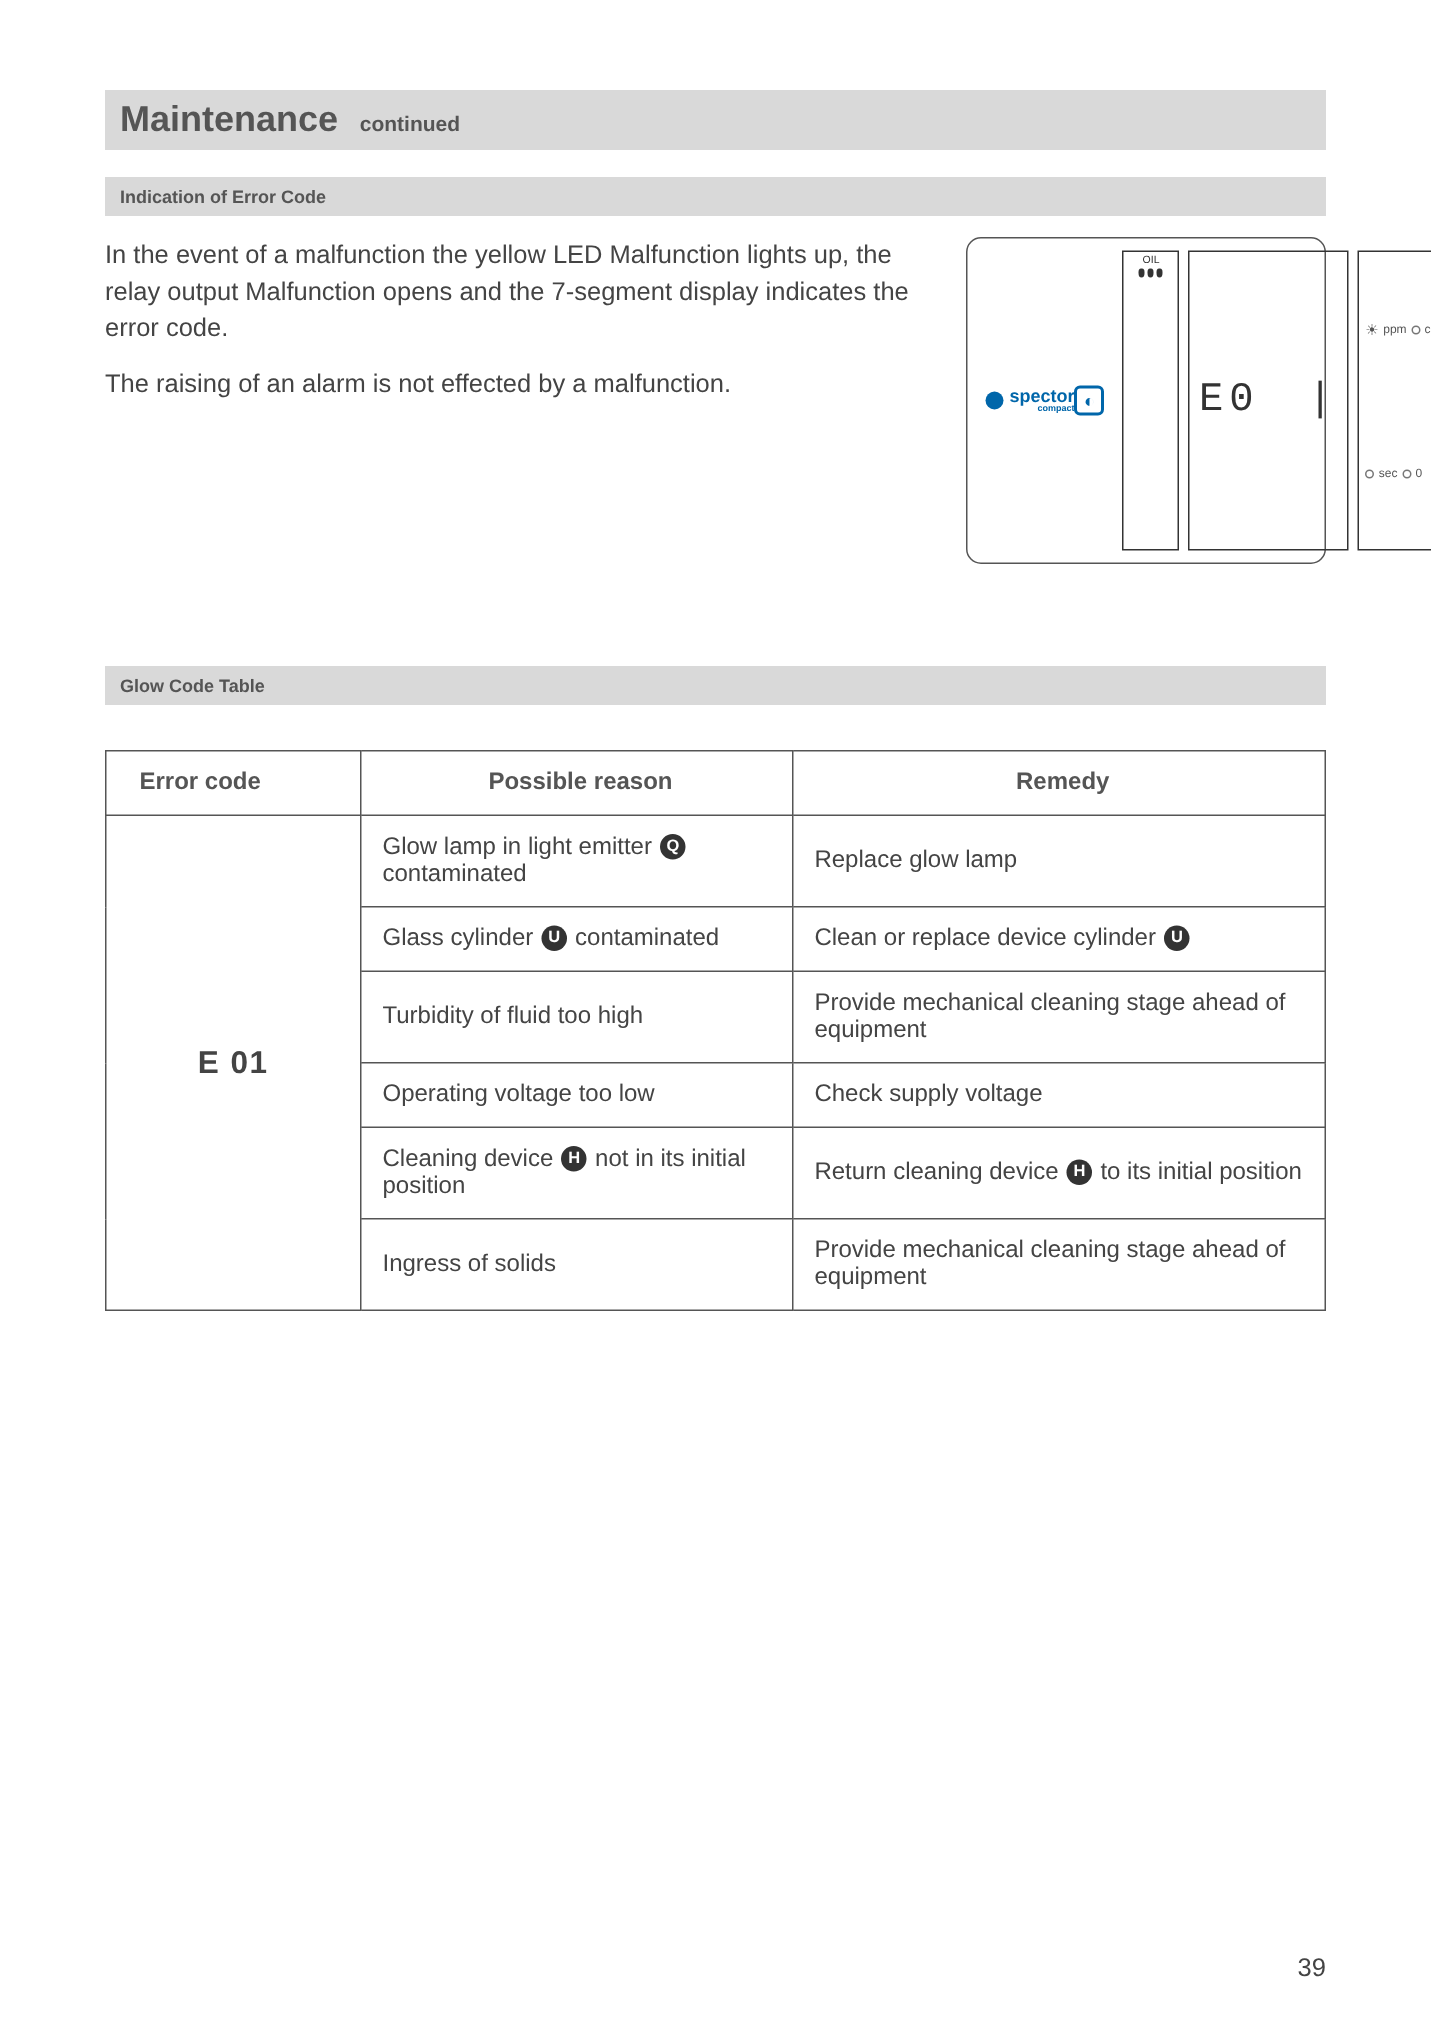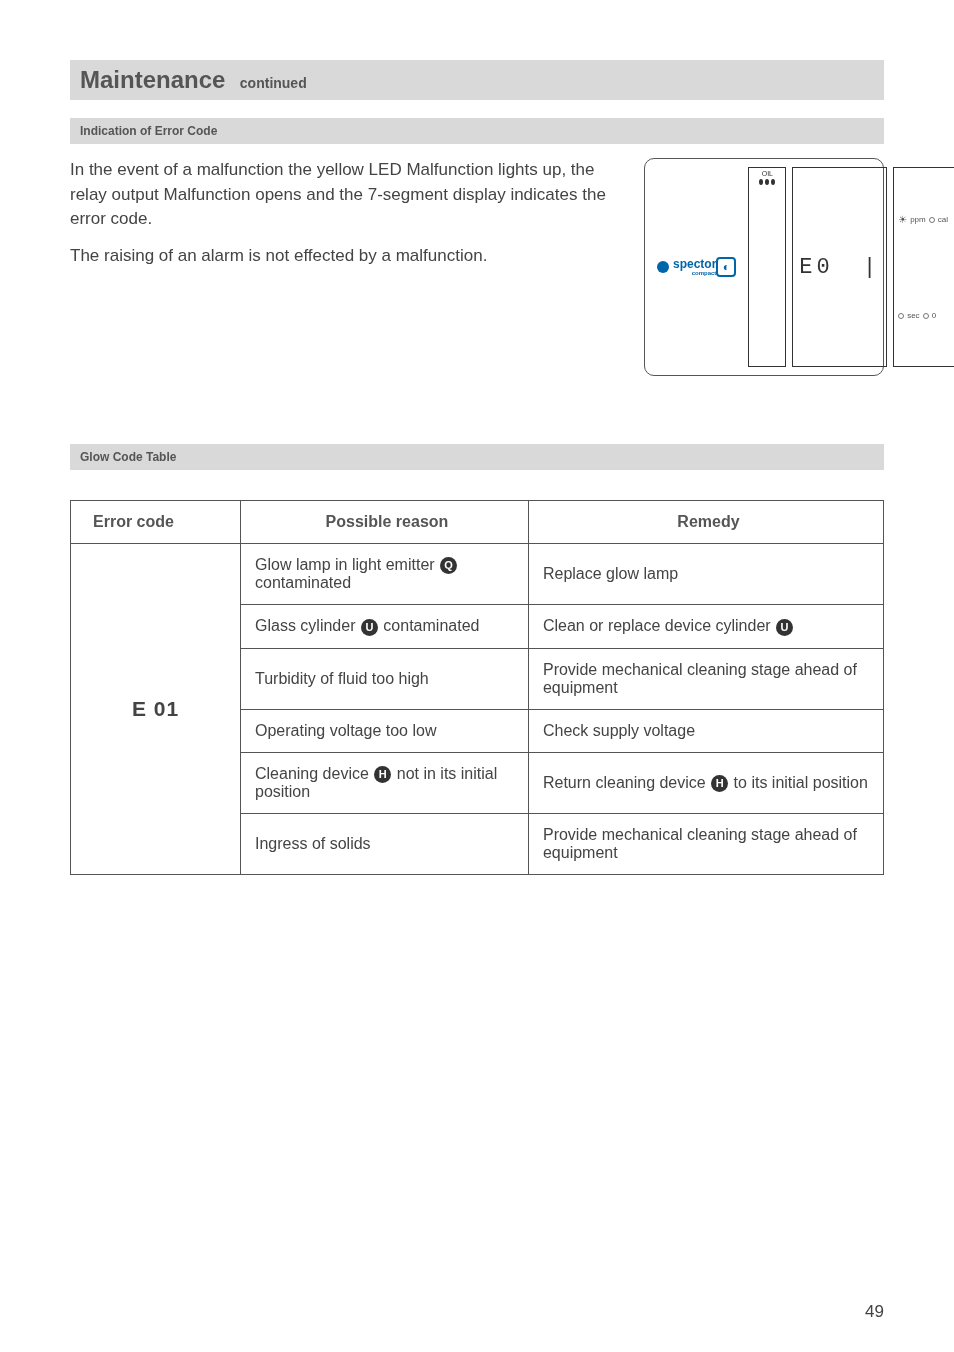--- a/index.html
+++ b/index.html
@@ -76,21 +76,21 @@
       gap: 6px;
       align-items: stretch;
     }
     .oil-box {
       width: 38px; border: 1px solid #333; display:flex; flex-direction:column; align-items:center; font-size:7px; padding:2px;
     }
     .oil-drops { display:flex; gap:2px; margin-top:2px;}
     .drop { width:4px; height:6px; background:#333; border-radius:50% 50% 60% 60%; }
     .seg-display {
       flex:1; border:1px solid #333; display:flex; align-items:center; justify-content:center; gap:6px; padding:4px 6px;
-      font-family: 'Courier New', monospace; font-size: 22px; color:#333; letter-spacing: 4px;
+      font-family: 'Courier New', monospace; font-size: 27px; color:#333; letter-spacing: 4px;
     }
     .seg-char { display:inline-block; }
     .ind-box {
       width: 64px; border:1px solid #333; display:flex; flex-direction:column; justify-content:space-around; padding:3px 4px; font-size:8px; color:#555;
     }
     .ind-row { display:flex; align-items:center; gap:3px; }
     .sun { font-size: 10px; }
     .led-off { width:6px; height:6px; border:1px solid #777; border-radius:50%; }
     .alarm-box {
       align-self: flex-end;
@@ -302,13 +302,13 @@
       <td>
         <span>Ingress of solids</span>
       </td>
       <td>
         <span>Provide mechanical cleaning stage ahead of equipment</span>
       </td>
     </tr>
   </tbody>
 </table>
 
-<div class="page-num">49</div>
+<div class="page-num">39</div>
 
 </body></html>

